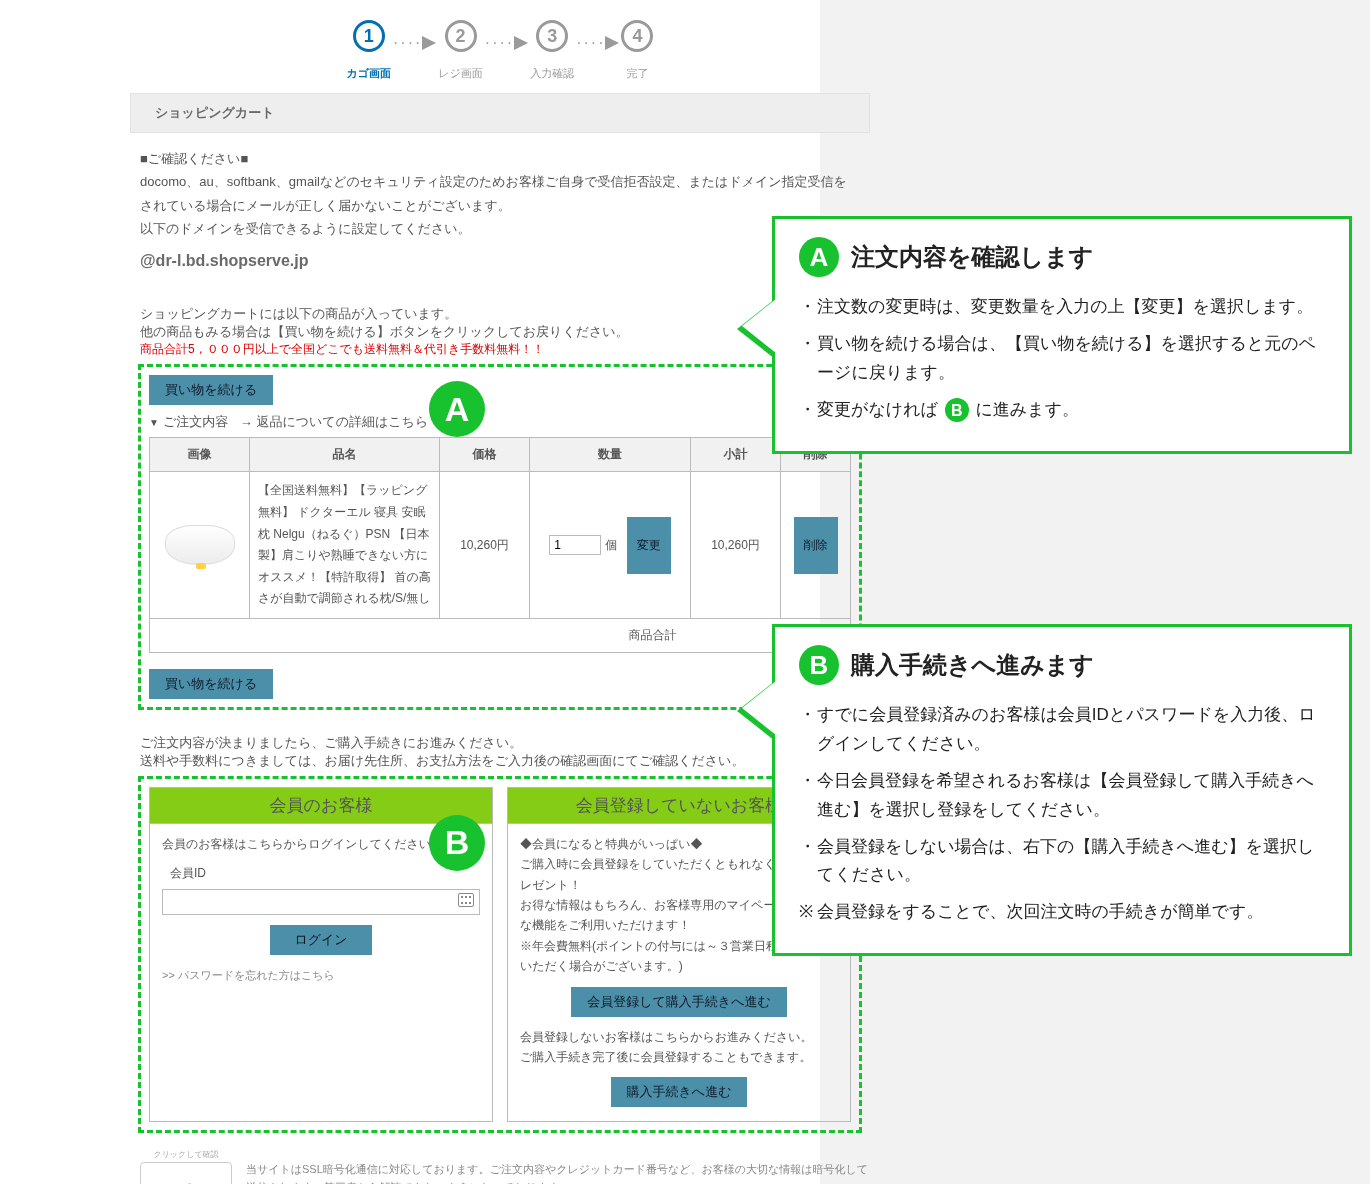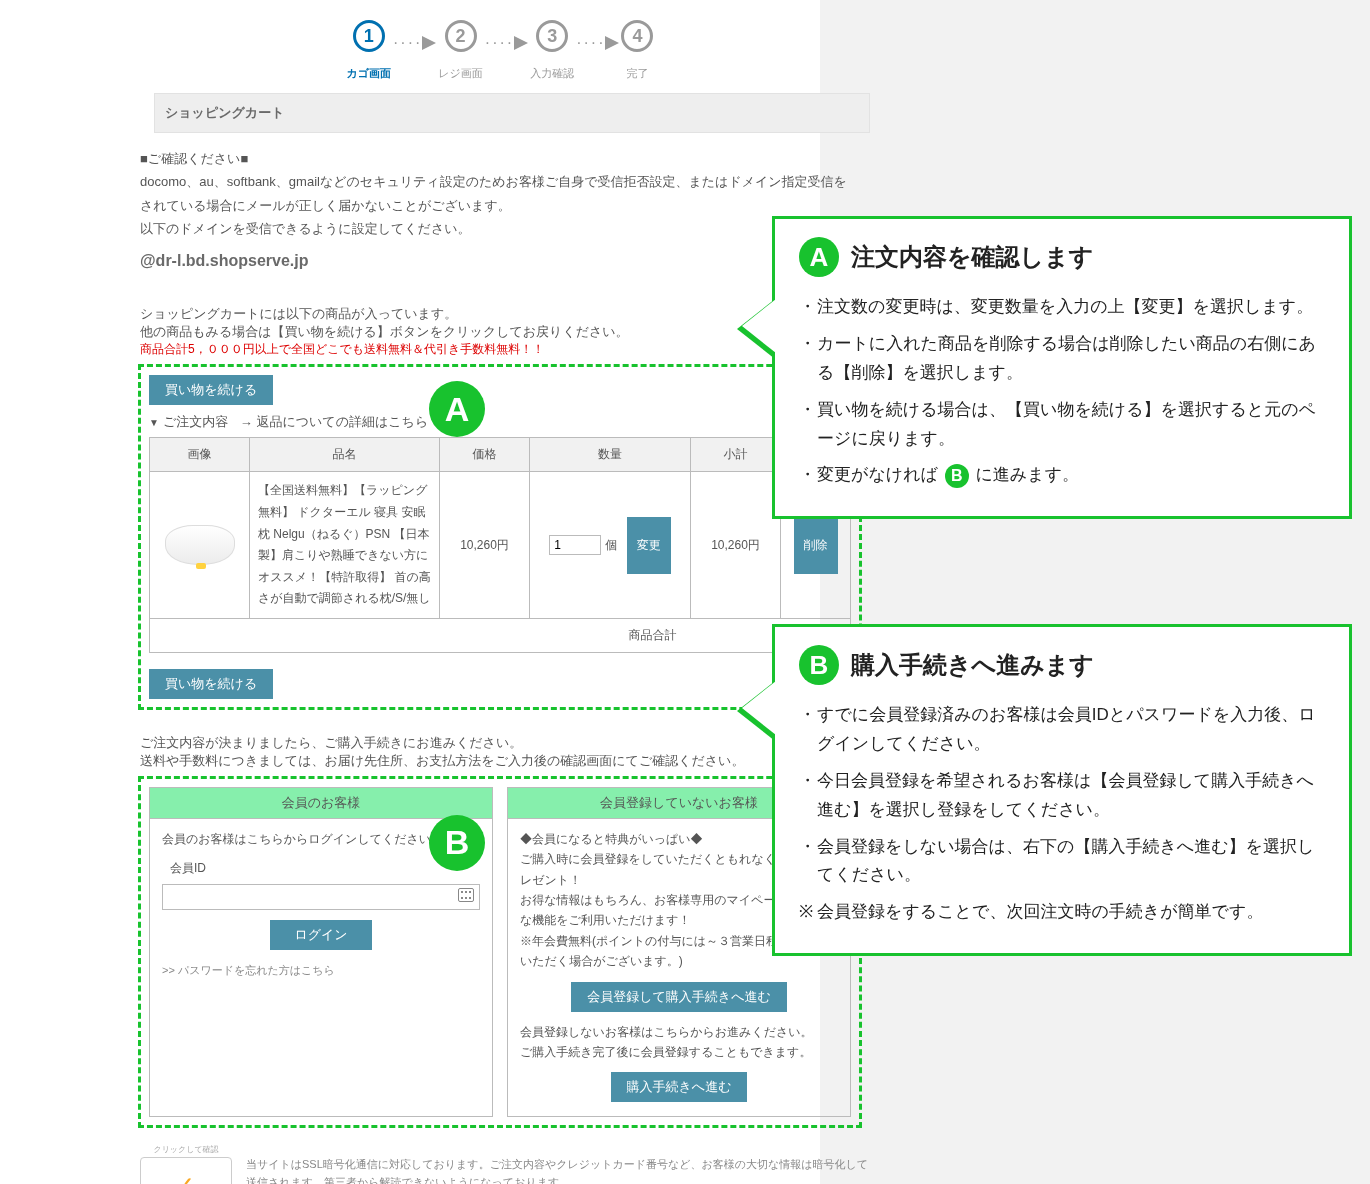--- a/index.html
+++ b/index.html
@@ -11,56 +11,56 @@
 .stepper { display:flex; align-items:center; justify-content:center; gap:0; margin: 10px auto 12px; width:420px; }
 .step { text-align:center; }
 .step-circle { width:32px; height:32px; border:3px solid #9a9a9a; border-radius:50%; display:flex; align-items:center; justify-content:center; font-weight:bold; color:#9a9a9a; font-size:18px; margin:0 auto; background:#fff; }
 .step.active .step-circle { border-color:#0070b0; color:#0070b0; }
 .step-label { font-size:11px; color:#9a9a9a; margin-top:14px; }
 .step.active .step-label { color:#0070b0; font-weight:bold; }
 .dots { color:#9a9a9a; font-size:16px; letter-spacing:2px; padding:0 2px 16px; display:flex; align-items:center; }
 .dots svg { width:14px; height:14px; }
 
 
-.cart-title-bar { background:#eee; padding:10px 10px; font-weight:bold; color:#6a6a6a; border:1px solid #e2e2e2;margin-left:24px; }
+.cart-title-bar { background:#eee; padding:10px 24px; font-weight:bold; color:#6a6a6a; border:1px solid #e2e2e2; }
 
 .section-pad { padding: 14px 10px 2px; }
 .domain-line { font-weight:bold; font-size:16px; color:#6a6a6a; margin-top:6px; }
 .notice-block p { line-height:1.8; }
 .red-text { color:#d00; font-size:12px; }
 
 
 .dashed-box { border:3px dashed #18c22e; margin:4px 8px 10px; padding:8px; position:relative; }
 .badge-circle { position:absolute; width:56px; height:56px; border-radius:50%; background:#18c22e; color:#fff; font-size:34px; font-weight:bold; display:flex; align-items:center; justify-content:center; }
 
 
-.btn-teal { background:#4b90a8; color:#ffffff; border:none; padding:6px 16px; font-size:13px; cursor:pointer;font-family:Liberation Serif, serif; }
+.btn-teal { background:#4b90a8; color:#0f172a; border:none; padding:6px 16px; font-size:13px; cursor:pointer;font-family:Liberation Serif, serif; }
 .btn-teal.sm { padding:20px 10px; font-size:12px;text-align:center; }
 
 .triangle::before { content:"\25BC"; font-size:10px; margin-right:4px; }
 
 
 .order-table { width:100%; border-collapse:collapse; margin-top:6px; }
 .order-table th, .order-table td { border:1px solid #bbb; padding:8px; font-size:12px; text-align:center; vertical-align:middle; }
-.order-table th { background:#f1f1f1; font-weight:normal; }
+.order-table th { background:#f1f1f1; font-weight:bold; }
 .prod-name { text-align:left !important; line-height:1.8; }
 .qty-input { width:52px; border:1px solid #bbb; padding:2px 4px; font-size:12px; margin-right:4px; }
 .total-row td { border-left:none; border-right:none; }
 .total-row td:first-child { border-left:1px solid #bbb; }
 .total-row td:last-child { border-right:1px solid #bbb; text-align:right; padding-right:14px; }
 .total-label-cell { text-align:right !important; padding-right:14px !important; }
 
 
 .pillow { width:70px; height:40px; background:linear-gradient(180deg,#fff 0%,#ececec 100%); border-radius:40% 40% 48% 48%; border:1px solid #ddd; margin:0 auto; position:relative; }
 .pillow::after { content:""; position:absolute; width:10px; height:6px; background:#ffd23f; bottom:-5px; left:30px; border-radius:2px; }
 
 
 .panels { display:flex; gap:14px; }
 .panel { flex:1; border:1px solid #bbb; }
-.panel-head { background:#86efac; text-align:center; padding:6px; border-bottom:1px solid #bbb; font-size:13px; }
+.panel-head { background:#84cc16; text-align:center; padding:6px; border-bottom:1px solid #bbb; font-size:17px; }
 .panel-body { padding:10px 12px 14px; font-size:12px; line-height:1.7; }
 .fieldrow { display:flex; margin:4px 0;flex-direction:column; }
 .fieldrow label { width:80px; padding:5px 8px; }
 .fieldrow .inputwrap { flex:1; position:relative; }
 .fieldrow input { width:100%; border:1px solid #bbb; padding:5px 28px 5px 6px; font-size:12px; }
 .kbd-icon { position:absolute; right:6px; top:4px; width:16px; height:14px; border:1px solid #888; border-radius:2px; }
 .kbd-icon::before { content:""; position:absolute; top:2px; left:2px; right:2px; bottom:2px; border-top:2px dotted #888; border-bottom:2px dotted #888; }
 .center { text-align:center; }
 .link-small { color:#4b90a8; font-size:11px; text-decoration:none; }
 
@@ -226,21 +226,20 @@
 
 </div>
 
 <div class="callout callout-a">
   <div class="callout-head">
     <div class="letter">A</div>
     <div class="title">注文内容を確認します</div>
   </div>
   <ul>
     <li>注文数の変更時は、変更数量を入力の上【変更】を選択します。</li>
-    <li>カートに入れた商品を削除する場合は削除したい商品の右側にある【削除】を選択します。</li>
     <li>買い物を続ける場合は、【買い物を続ける】を選択すると元のページに戻ります。</li>
     <li>変更がなければ <span class="inline-b">B</span> に進みます。</li>
   </ul>
 </div>
 
 <div class="callout callout-b">
   <div class="callout-head">
     <div class="letter">B</div>
     <div class="title">購入手続きへ進みます</div>
   </div>

